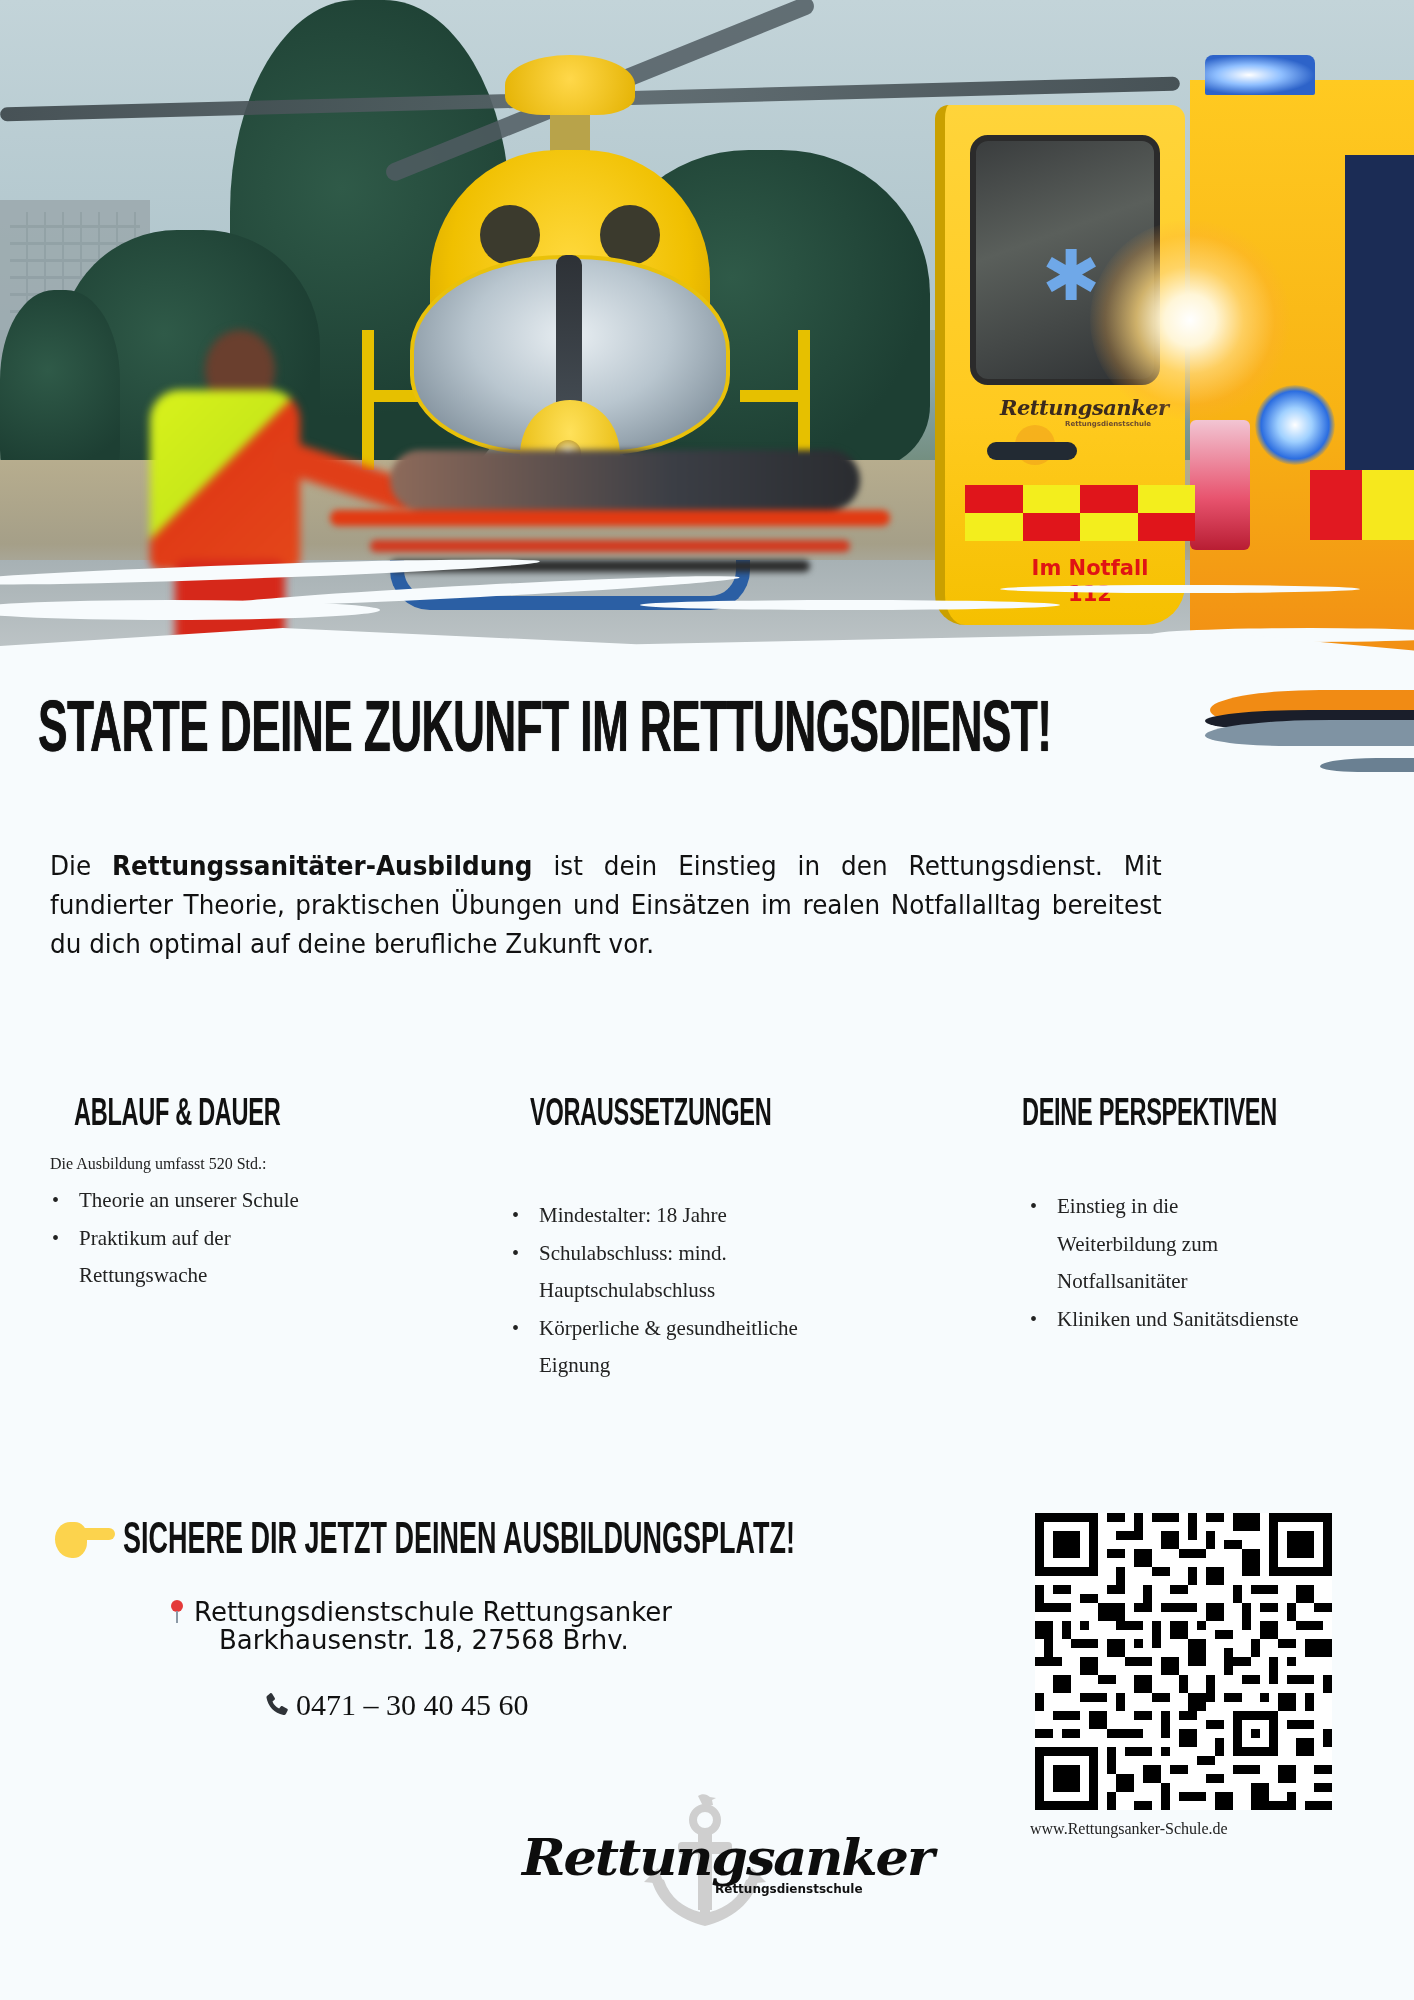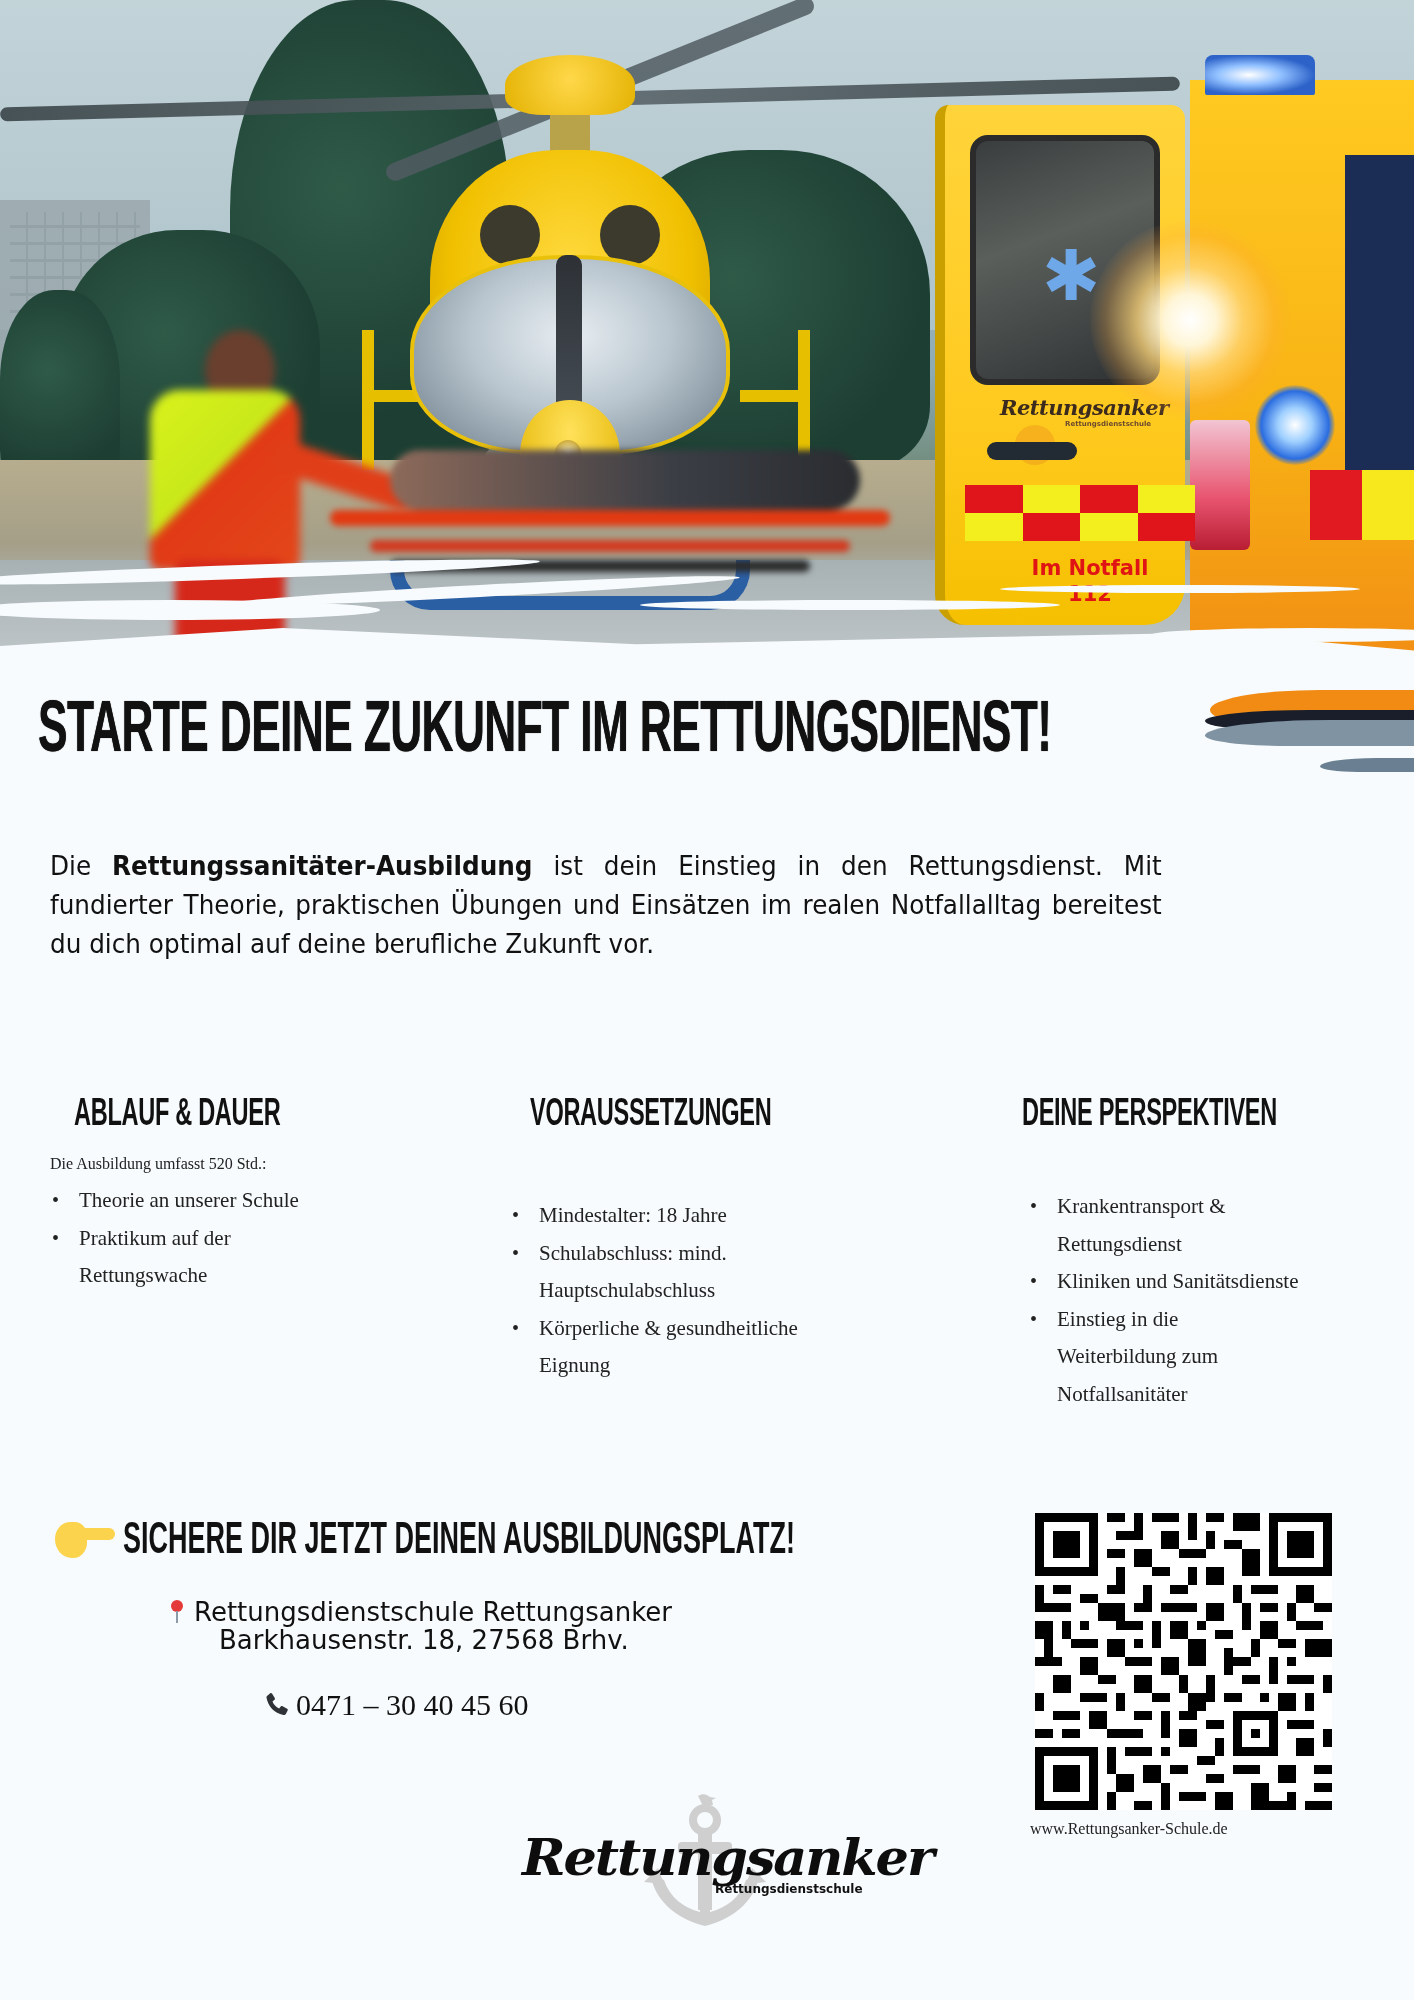--- a/index.html
+++ b/index.html
@@ -221,23 +221,22 @@
   <ul>
     <li>Mindestalter: 18 Jahre</li>
     <li style="width:250px">Schulabschluss: mind. Hauptschulabschluss</li>
     <li style="width:350px">Körperliche &amp; gesundheitliche Eignung</li>
   </ul>
 </section>
 
 <section class="col col3">
   <h2 class="col-title">DEINE PERSPEKTIVEN</h2>
   <ul>
-    <li style="width:230px">Krankentransport &amp; Rettungsdienst</li>
+    <li style="width:225px">Einstieg in die Weiterbildung zum Notfallsanitäter</li>
     <li>Kliniken und Sanitätsdienste</li>
-    <li style="width:225px">Einstieg in die Weiterbildung zum Notfallsanitäter</li>
   </ul>
 </section>
 
 <div class="cta">
   <div class="cta-hand">
     <div class="palm"></div>
       <div class="finger"></div>
   </div>
   <div class="cta-text">SICHERE DIR JETZT DEINEN AUSBILDUNGSPLATZ!</div>
 </div>

